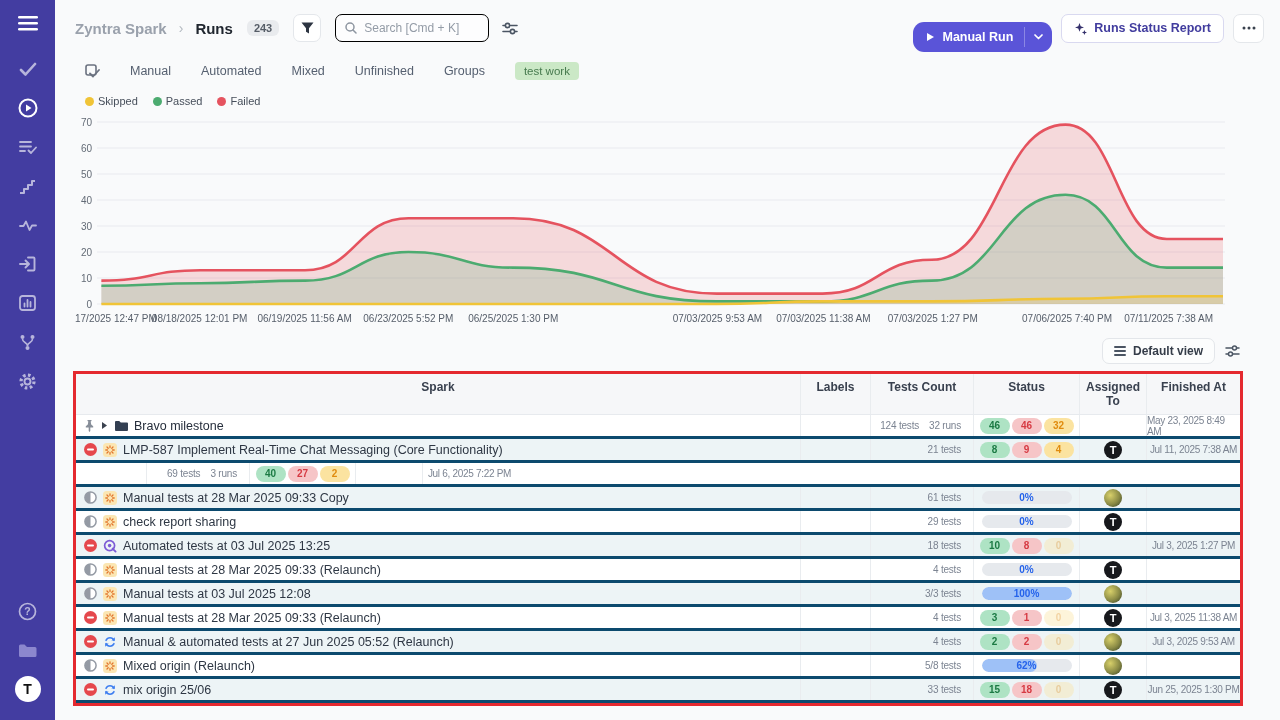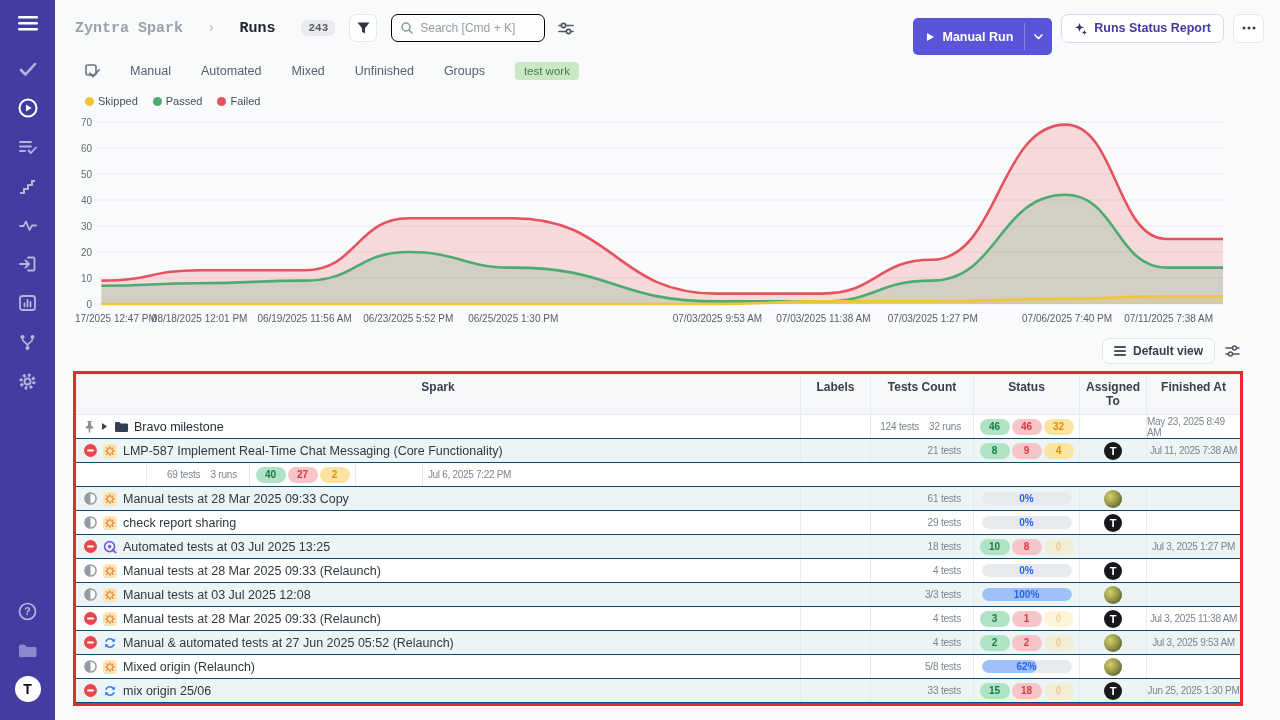--- a/index.html
+++ b/index.html
@@ -15,38 +15,38 @@
   .sb-item.active { opacity:1; }
   .sb-spacer { margin-top:auto; }
   .sb-avatar { width:26px; height:26px; border-radius:50%; background:#fff; color:#111;
     font-weight:bold; font-size:14px; display:flex; align-items:center; justify-content:center;
     margin-bottom:18px; cursor:pointer; }
 
   
   .main { margin-left:55px; width:1225px; }
 
   .topbar { height:56px; display:flex; align-items:center; padding:0 16px 0 20px; }
-  .crumbs { display:flex; align-items:center; gap:24px;font-family:Liberation Mono, monospace; }
+  .crumbs { display:flex; align-items:center; gap:12px; }
   .crumb-project { font-size:15px; font-weight:600; color:#9aa1ac; }
   .crumb-sep { color:#b3b9c0; font-size:14px; }
   .crumb-page { font-size:15px; font-weight:700; color:#20262f; }
   .count-badge { background:#e9ebee; color:#565d67; font-size:11px; font-weight:600;
     border-radius:6px; padding:2px 7px; margin-left:2px; }
   .icon-btn { background:#fff; border:1px solid #e4e7eb; border-radius:7px; height:28px;
     display:flex; align-items:center; justify-content:center; cursor:pointer; }
   .funnel-btn { width:28px; margin-left:14px; }
   .search-box { display:flex; align-items:center; gap:7px; width:154px; height:28px;
     background:#fdfdfe; border:1px solid #000000; border-radius:7px; padding:0 9px; margin-left:14px; }
   .search-box input { border:none; outline:none; background:transparent; width:110px;
     font-size:12px; color:#3c4450; font-family:inherit; }
   .search-box input::placeholder { color:#949ca7; }
   .tune-plain { margin-left:13px; cursor:pointer; display:flex; }
   .top-right { margin-left:auto; display:flex; align-items:center; gap:9px; }
-  .btn-primary { display:flex; align-items:stretch; background:#5a54d8; border-radius:5px;
-    height:37px; overflow:hidden; cursor:pointer;margin-top:17px; }
+  .btn-primary { display:flex; align-items:stretch; background:#5a54d8; border-radius:11px;
+    height:30px; overflow:hidden; cursor:pointer;margin-top:17px; }
   .btn-primary .seg-main { display:flex; align-items:center; gap:7px; padding:0 11px 0 13px;
     color:#fff; font-size:12.5px; font-weight:600; }
   .btn-primary .seg-div { width:1px; background:rgba(255,255,255,.3); margin:5px 0; }
   .btn-primary .seg-caret { width:27px; display:flex; align-items:center; justify-content:center; }
   .btn-report { display:flex; align-items:center; gap:7px; height:29px; background:#fff;
     border:1px solid #d9d9f0; border-radius:7px; padding:0 12px; color:#413c9e;
     font-size:12.5px; font-weight:600; cursor:pointer; }
   .btn-more { width:31px; height:29px; color:#39414d; font-weight:bold; letter-spacing:1px;
     font-size:12px; }
 
@@ -80,21 +80,21 @@
   .thead { display:flex; background:#f6f7f9; border-bottom:1px solid #e7eaee; }
   .thead .hcell { font-size:12px; font-weight:700; color:#39414f; text-align:center;
     padding:6px 4px; cursor:pointer; }
   .hcell + .hcell, .cell + .cell { border-left:1px solid #e9ecef; }
   .c-title { flex:1; min-width:0; }
   .c-labels { width:70px; flex:none; }
   .c-tests { width:103px; flex:none; }
   .c-status { width:106px; flex:none; }
   .c-assigned { width:67px; flex:none; }
   .c-finished { width:94px; flex:none; }
-  .trow { display:flex; height:24px; border-bottom:1px solid #0c4a6e; background:#fff; }
+  .trow { display:flex; height:24px; border-bottom:3px solid #0c4a6e; background:#fff; }
   .trow.alt { background:#edf4f6; }
   .cell { display:flex; align-items:center; justify-content:center; overflow:hidden; }
   .cell.c-title { justify-content:flex-start; padding-left:8px; gap:6px; }
   .row-title { font-size:12.5px; color:#2e3744; white-space:nowrap; overflow:hidden; cursor:pointer; }
   .row-title.grp { color:#252d3b; font-weight:500; }
   .cell.c-tests { justify-content:flex-end; padding-right:12px; gap:10px;
     font-size:10px; color:#7c8492; letter-spacing:-.2px; }
   .cell.c-finished { font-size:10px; color:#7c8492; letter-spacing:-.3px; }
   .pillset { display:flex; gap:2px; }
   .pill { width:30px; height:16px; border-radius:8px; font-size:10px; font-weight:700;

